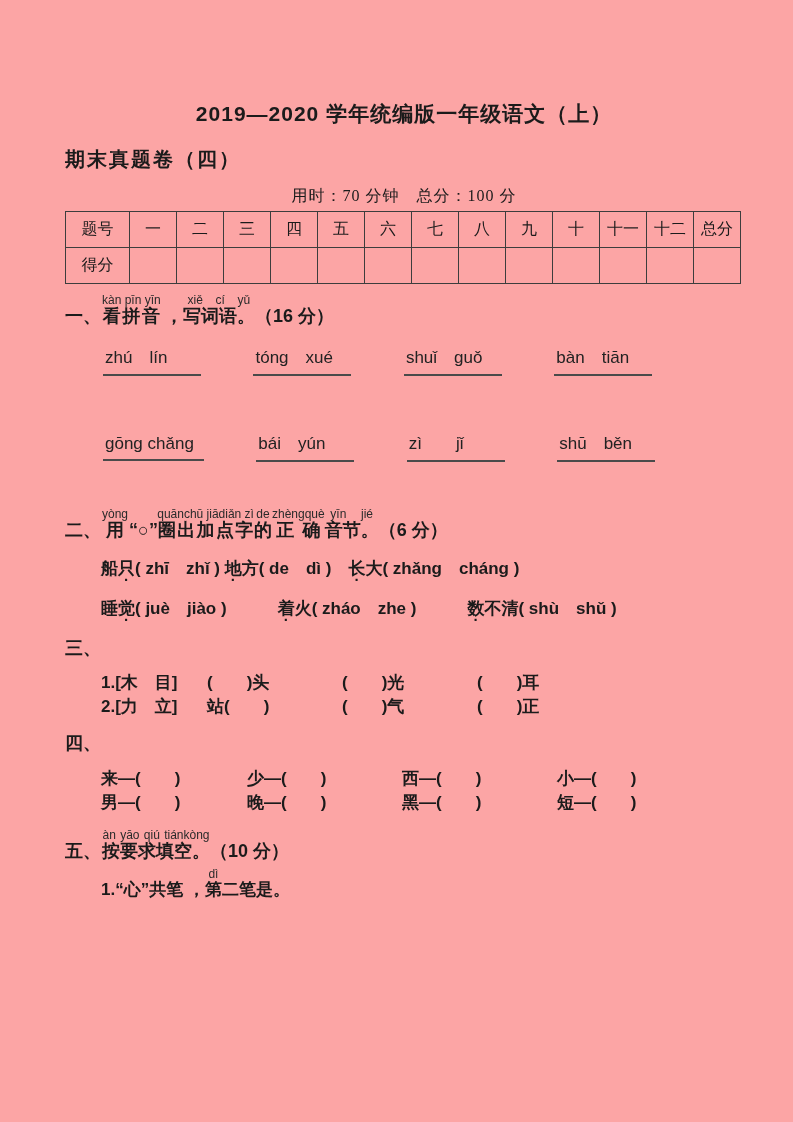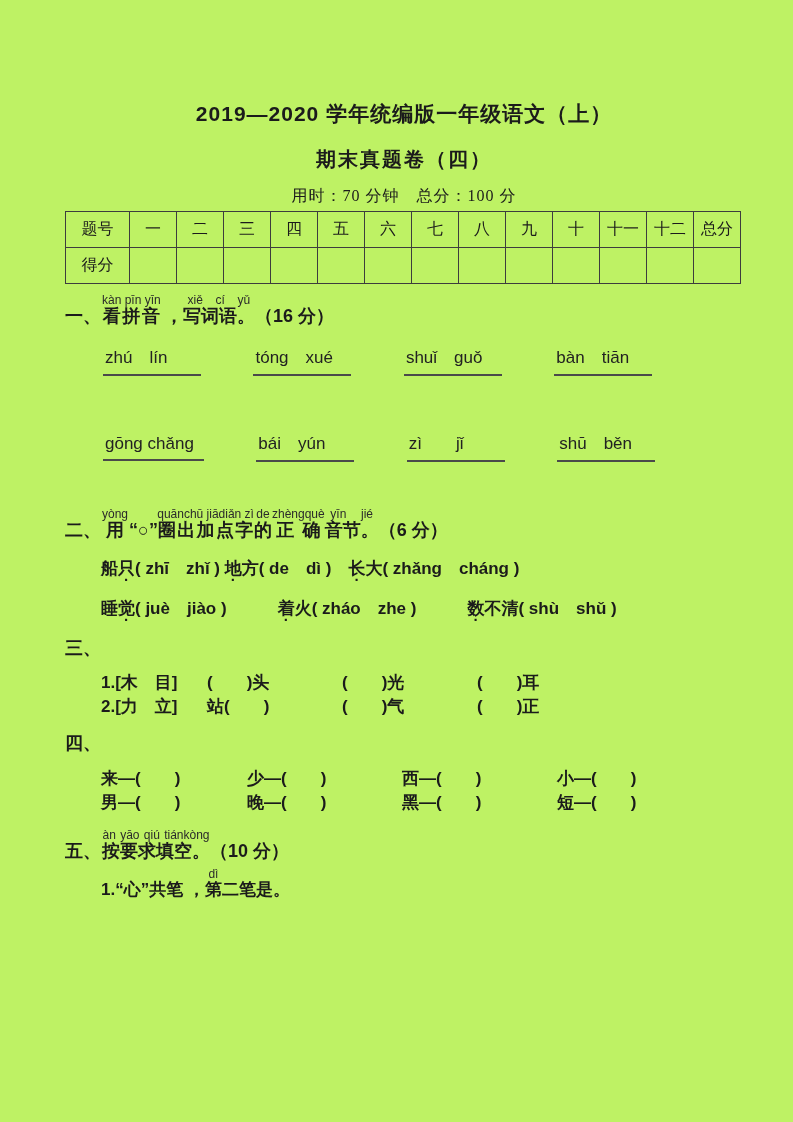--- a/index.html
+++ b/index.html
@@ -1,27 +1,27 @@
 <!DOCTYPE html>
 <html><head>
 <meta charset="utf-8">
 <style>
   html,body{margin:0;padding:0;background:#ffffff;}
   .page{
     position:relative;
     width:793px;height:1122px;
     box-sizing:border-box;
     padding:100px 50px 0 65px;
-    background:#bef264;
+    background:#fca5a5;
     color:#1b1b1b;
     font-family:"Liberation Sans",sans-serif;
     overflow:hidden;
   }
   .title{text-align:center;font-size:21px;font-weight:bold;letter-spacing:1px;}
-  .subtitle{text-align:center;font-size:20px;font-weight:bold;letter-spacing:2px;margin-top:18px;}
+  .subtitle{font-size:20px;font-weight:bold;letter-spacing:2px;margin-top:18px;}
   .meta{text-align:center;font-family:"Liberation Serif",serif;font-size:16px;margin-top:13px;letter-spacing:1px;}
 
   table.score{
     border-collapse:collapse;
     table-layout:fixed;
     width:676px;
     margin-top:4px;
     font-family:"Liberation Serif",serif;
     font-size:16px;
   }

